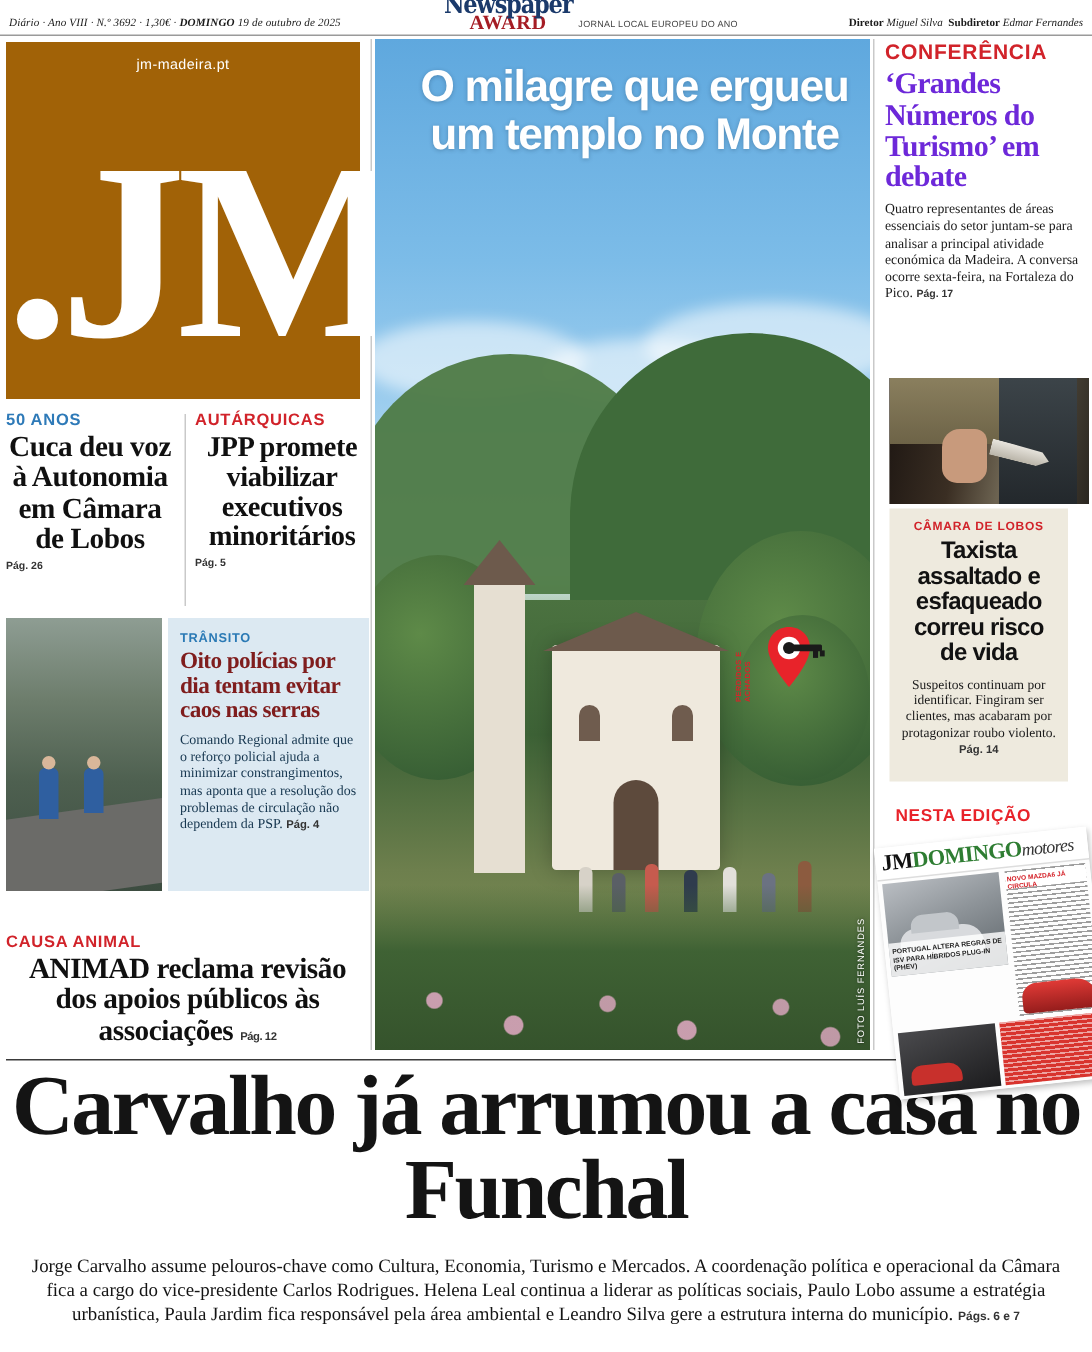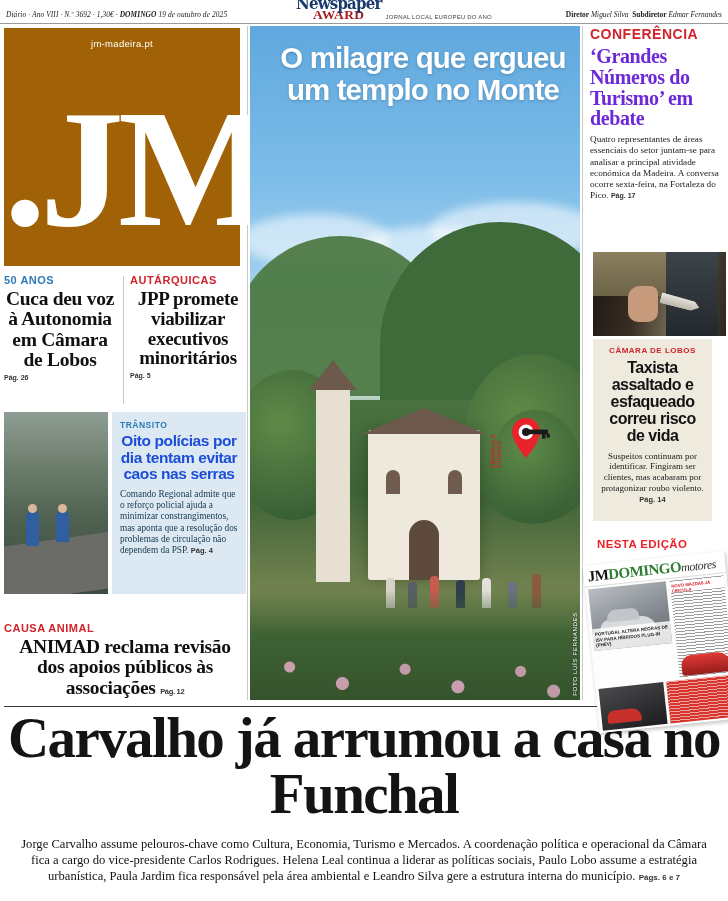--- a/index.html
+++ b/index.html
@@ -173,28 +173,27 @@
   .box-transito {
     position: absolute;
     left: 112px; top: 386px;
     width: 134px;
     height: 182px;
     background: #dce9f2;
     padding: 8px 8px 6px 8px;
   }
   .box-transito .kicker { color: #2b7ab5; font-size: 8.5px; }
   .box-transito h2 {
-    font-family: Liberation Sans, sans-serif;
+    font-family: Liberation Serif, serif;
     font-weight: bold;
     font-size: 15.5px;
     line-height: 1.07;
-    color: #1d4ed8;
+    color: #7f1d1d;
     margin-top: 3px;
     letter-spacing: -0.4px;
-    text-align: center;
   }
   .box-transito p {
     font-family: "Liberation Serif", serif;
     font-size: 9.3px;
     line-height: 1.22;
     color: #16364f;
     margin-top: 6px;
   }
   .box-transito p .pag { font-size: 7.5px; }
 

